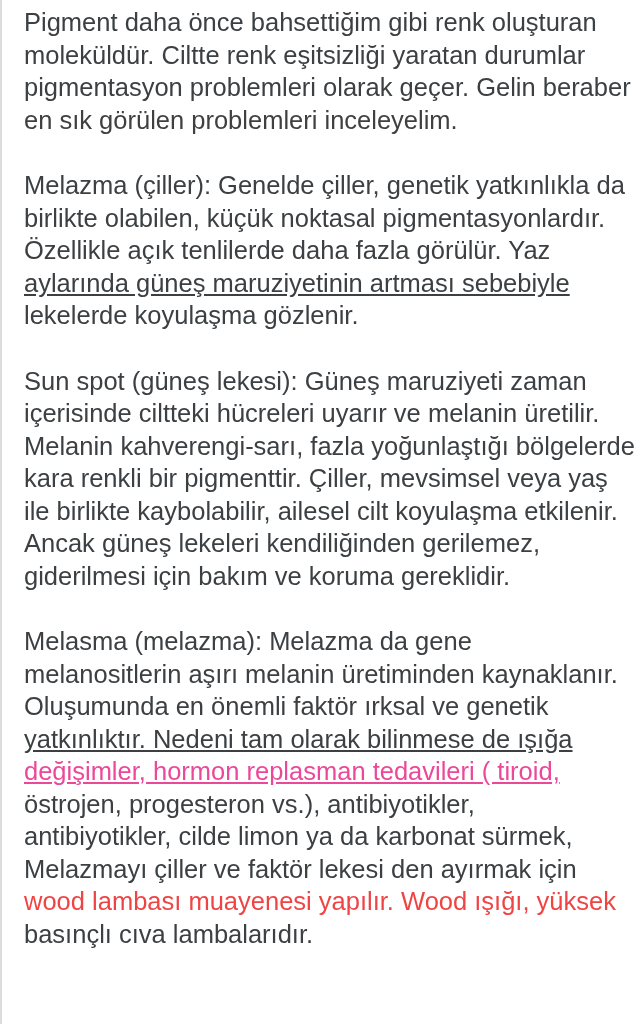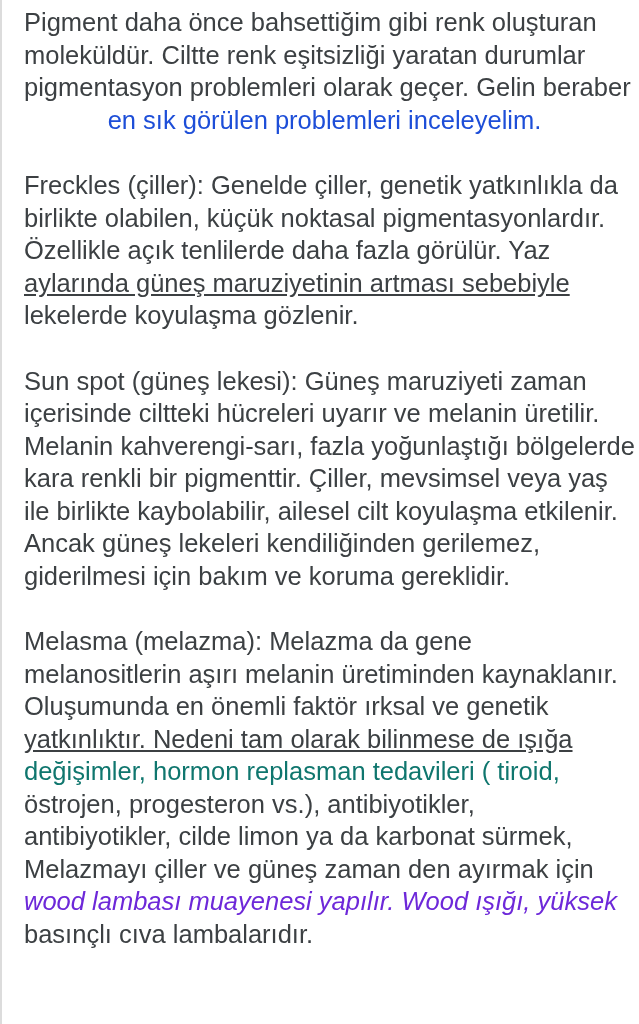--- a/index.html
+++ b/index.html
@@ -48,44 +48,44 @@
 </head>
 <body style="background: rgb(255, 255, 255);">
 
 <div class="page" style="background: rgb(255, 255, 255);">
   <div class="left-edge-line" style="background: rgb(220, 220, 220);"></div>
   <div class="article">
       <div class="paragraph">
         <div class="line" style="color: rgb(60, 64, 67);">Pigment daha önce bahsettiğim gibi renk oluşturan</div>
         <div class="line" style="color: rgb(60, 64, 67);">moleküldür. Ciltte renk eşitsizliği yaratan durumlar</div>
         <div class="line" style="color: rgb(60, 64, 67);">pigmentasyon problemleri olarak geçer. Gelin beraber</div>
-        <div class="line" style="color: #1d4ed8; text-align: center;">en sık görülen problemleri inceleyelim.</div>
+        <div class="line" style="color: #404040;">en sık görülen problemleri inceleyelim.</div>
       </div>
       <div class="paragraph">
-        <div class="line" style="color: rgb(60, 64, 67);">Freckles (çiller): Genelde çiller, genetik yatkınlıkla da</div>
+        <div class="line" style="color: rgb(60, 64, 67);">Melazma (çiller): Genelde çiller, genetik yatkınlıkla da</div>
         <div class="line" style="color: rgb(60, 64, 67);">birlikte olabilen, küçük noktasal pigmentasyonlardır.</div>
         <div class="line" style="color: rgb(60, 64, 67);">Özellikle açık tenlilerde daha fazla görülür. Yaz</div>
         <div class="line" style="color: rgb(60, 64, 67); text-decoration: underline;">aylarında güneş maruziyetinin artması sebebiyle</div>
         <div class="line" style="color: rgb(60, 64, 67);">lekelerde koyulaşma gözlenir.</div>
       </div>
       <div class="paragraph">
         <div class="line" style="color: rgb(60, 64, 67);">Sun spot (güneş lekesi): Güneş maruziyeti zaman</div>
         <div class="line" style="color: rgb(60, 64, 67);">içerisinde ciltteki hücreleri uyarır ve melanin üretilir.</div>
         <div class="line" style="color: rgb(60, 64, 67);">Melanin kahverengi-sarı, fazla yoğunlaştığı bölgelerde</div>
         <div class="line" style="color: rgb(60, 64, 67);">kara renkli bir pigmenttir. Çiller, mevsimsel veya yaş</div>
         <div class="line" style="color: rgb(60, 64, 67);">ile birlikte kaybolabilir, ailesel cilt koyulaşma etkilenir.</div>
         <div class="line" style="color: rgb(60, 64, 67);">Ancak güneş lekeleri kendiliğinden gerilemez,</div>
         <div class="line" style="color: rgb(60, 64, 67);">giderilmesi için bakım ve koruma gereklidir.</div>
       </div>
       <div class="paragraph">
         <div class="line" style="color: rgb(60, 64, 67);">Melasma (melazma): Melazma da gene</div>
         <div class="line" style="color: rgb(60, 64, 67);">melanositlerin aşırı melanin üretiminden kaynaklanır.</div>
         <div class="line" style="color: rgb(60, 64, 67);">Oluşumunda en önemli faktör ırksal ve genetik</div>
         <div class="line" style="color: rgb(60, 64, 67); text-decoration: underline;">yatkınlıktır. Nedeni tam olarak bilinmese de ışığa</div>
-        <div class="line" style="color: #0f766e;">değişimler, hormon replasman tedavileri ( tiroid,</div>
+        <div class="line" style="color: #ec4899; text-decoration: underline;">değişimler, hormon replasman tedavileri ( tiroid,</div>
         <div class="line" style="color: rgb(60, 64, 67);">östrojen, progesteron vs.), antibiyotikler,</div>
         <div class="line" style="color: rgb(60, 64, 67);">antibiyotikler, cilde limon ya da karbonat sürmek,</div>
-        <div class="line" style="color: rgb(60, 64, 67);">Melazmayı çiller ve güneş zaman den ayırmak için</div>
-        <div class="line" style="color: #6d28d9; font-style: italic;">wood lambası muayenesi yapılır. Wood ışığı, yüksek</div>
+        <div class="line" style="color: rgb(60, 64, 67);">Melazmayı çiller ve faktör lekesi den ayırmak için</div>
+        <div class="line" style="color: #ef4444;">wood lambası muayenesi yapılır. Wood ışığı, yüksek</div>
         <div class="line" style="color: rgb(60, 64, 67);">basınçlı cıva lambalarıdır.</div>
       </div>
     </div>
 </div>
 
 </body></html>

